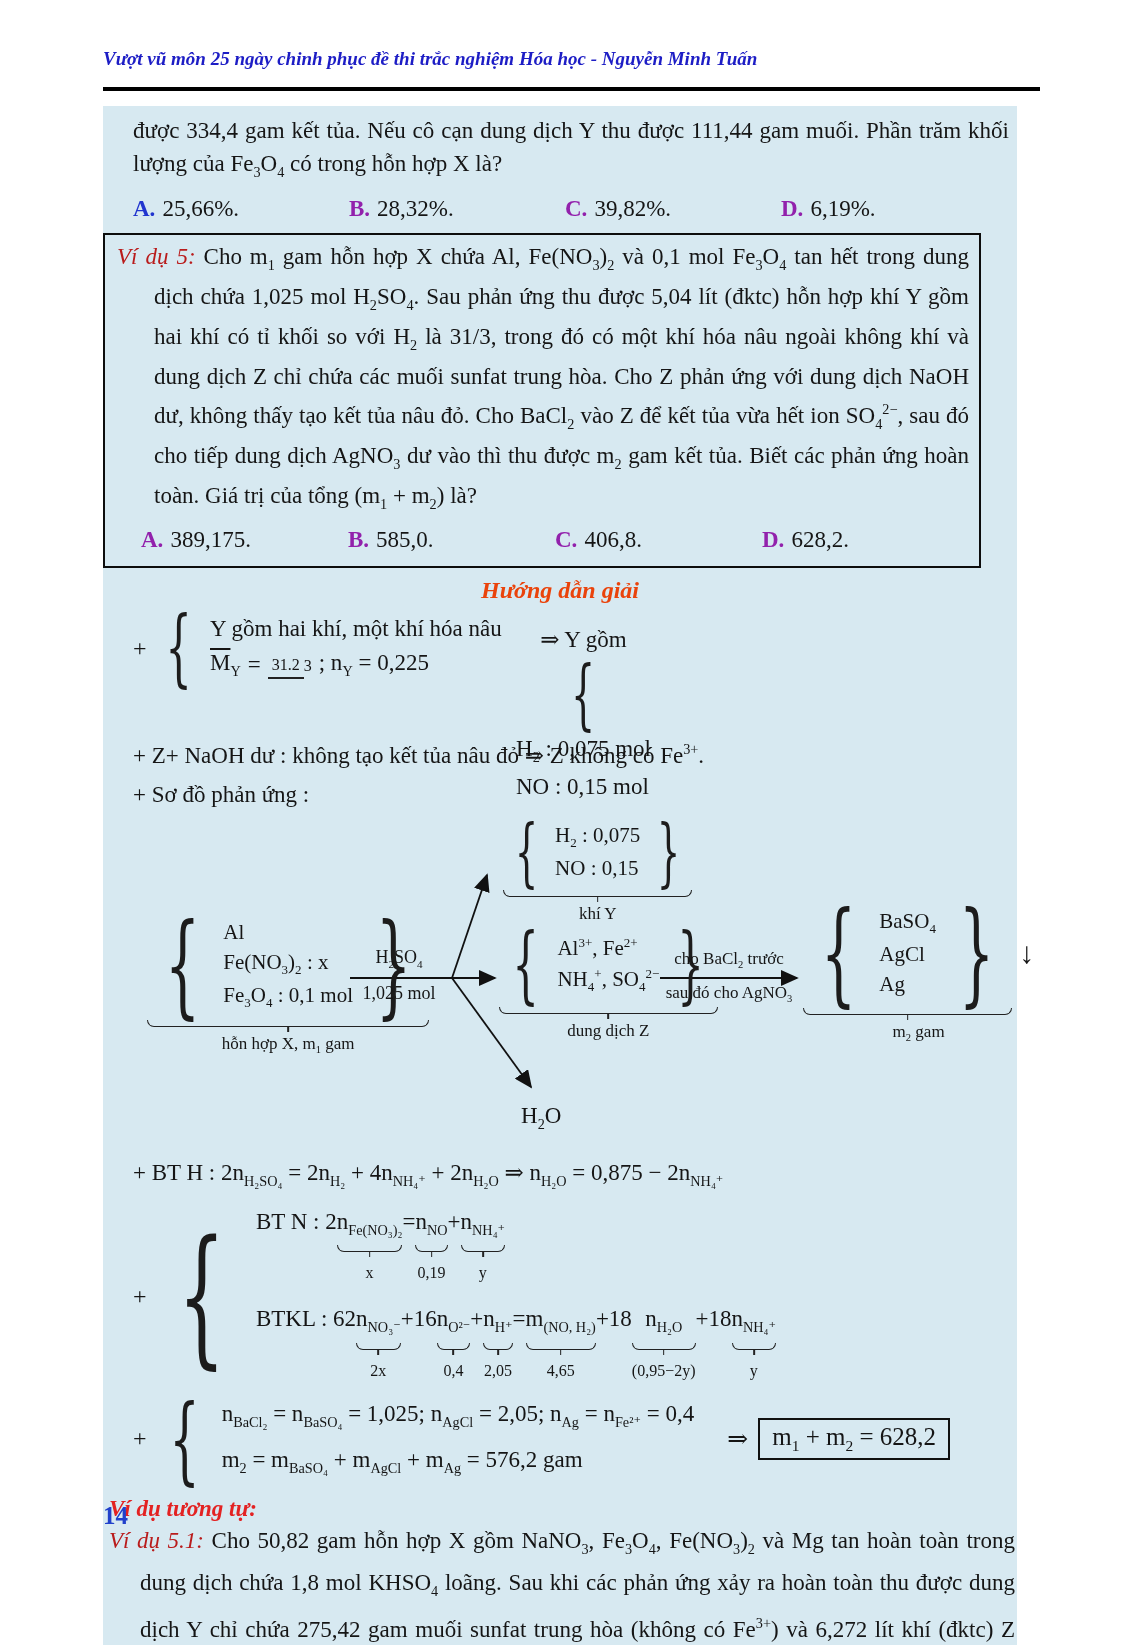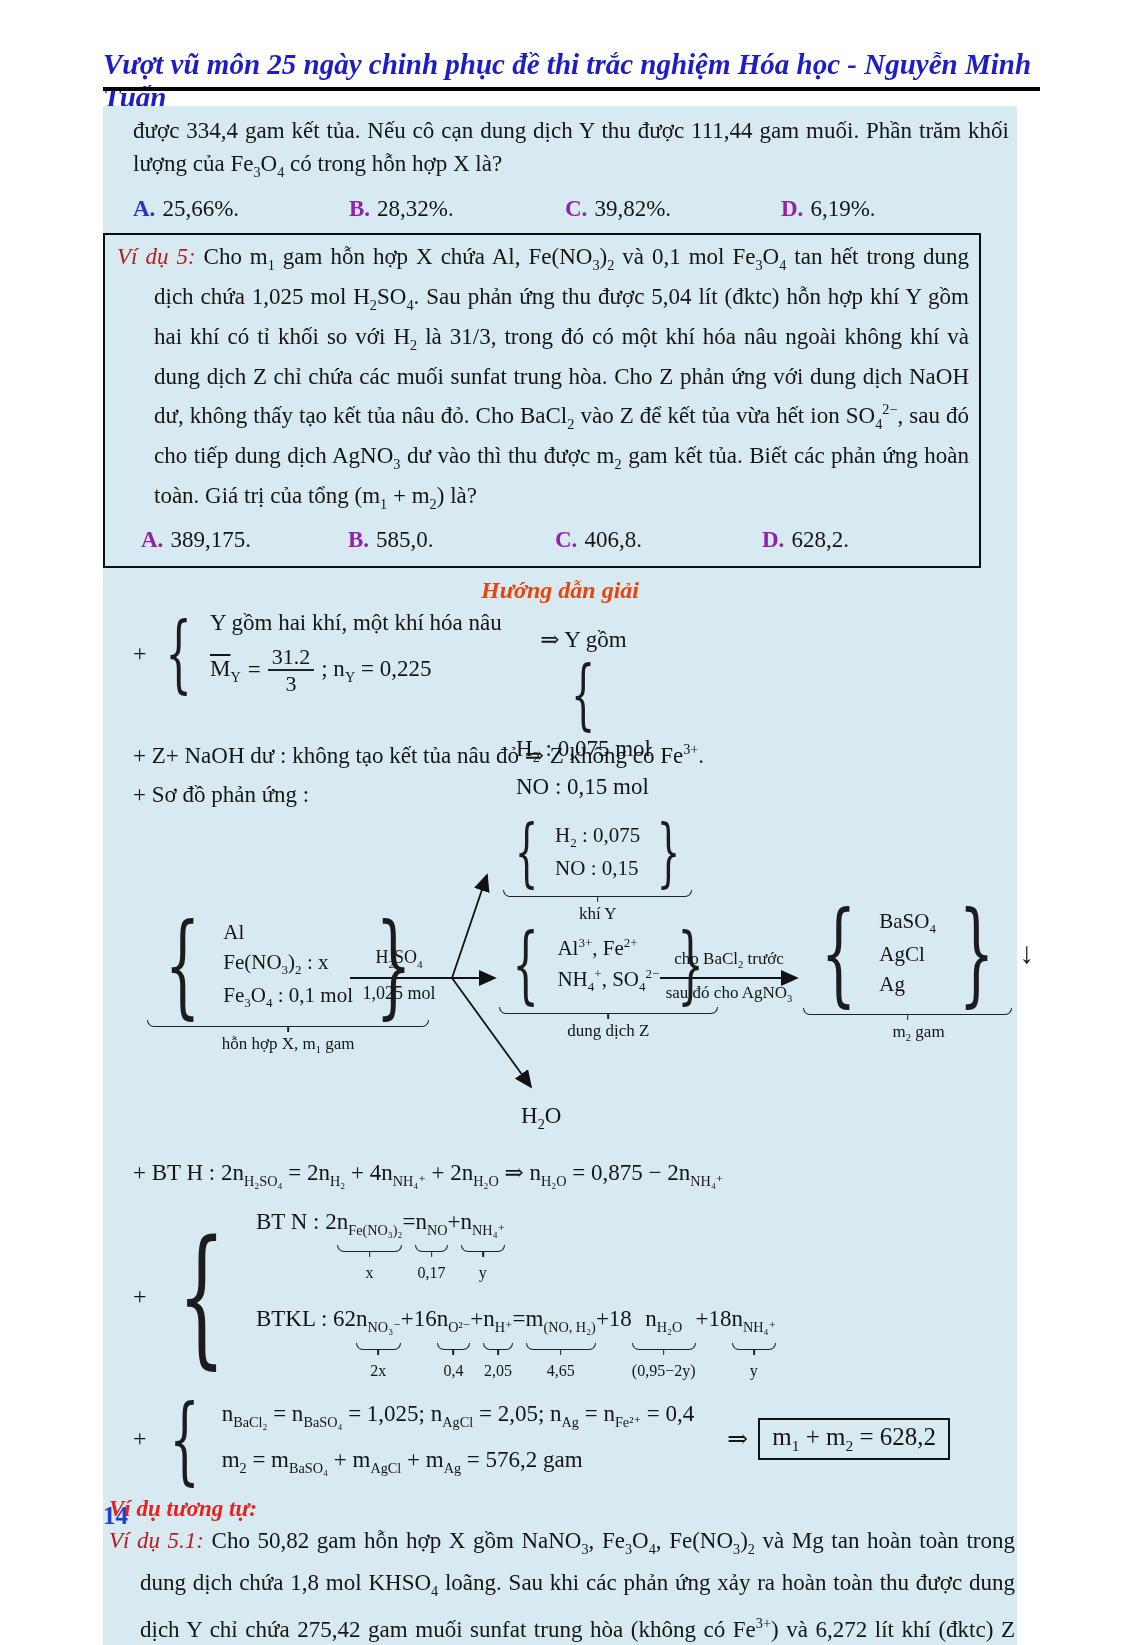--- a/index.html
+++ b/index.html
@@ -1,18 +1,18 @@
 <!DOCTYPE html>
 <html><head>
 <meta charset="utf-8">
 <style>
   html,body{margin:0;padding:0}
   body{width:1136px;height:1645px;background:#ffffff;position:relative;overflow:hidden;
        font-family:"Liberation Serif","DejaVu Serif",serif;color:#151515;}
-  .header-title{position:absolute;left:103px;top:48px;width:937px;font-size:29px;
+  .header-title{position:absolute;left:103px;top:48px;width:937px;font-size:19px;
        font-weight:bold;font-style:italic;color:#1d1dc5;}
   .header-rule{position:absolute;left:103px;top:87px;width:937px;height:0;border-top:4px solid #000;}
   .content{position:absolute;left:103px;top:106px;width:914px;background:#d7e9f1;padding-bottom:8px;}
   .block1{padding:8px 8px 0 30px;font-size:23px;line-height:33px;text-align:justify;}
   .answers{display:flex;padding:4px 0 8px 30px;font-size:23px;line-height:32px;}
   .ans{width:216px;white-space:nowrap;}
   .ans-l{font-weight:bold;color:#9221ac;margin-right:7px;}
   .ans-l.blue{color:#2135cf;}
   .exbox{border:2.5px solid #0d0d0d;margin-right:36px;padding:6px 10px 2px 12px;}
   .ex-par{font-size:23px;line-height:32.5px;text-align:justify;padding-left:37px;text-indent:-37px;}
@@ -21,21 +21,21 @@
   .sol-heading{text-align:center;font-size:24px;font-weight:bold;font-style:italic;color:#ea430b;padding:9px 0 2px;}
   .plus{font-size:24px;}
   .brace{font-family:"DejaVu Serif",serif;display:inline-block;transform:scaleX(0.5);line-height:0.9;color:#1c1c1c;font-weight:400;}
   sub{font-size:0.62em;}
   sup{font-size:0.62em;}
   .s1{position:relative;margin:4px 0 0 30px;font-size:23px;min-height:116px;}
   .s1-left{display:flex;align-items:center;gap:5px;}
   .s1-rows{display:flex;flex-direction:column;gap:8px;}
   .mline{display:flex;align-items:center;gap:7px;}
   .ov{text-decoration:overline;}
-  .frac{display:inline-flex;flex-direction:column;align-items:center;font-size:22px;line-height:25px;}
+  .frac{display:inline-flex;flex-direction:row;align-items:center;font-size:16px;line-height:25px;}
   .frac-num{border-bottom:2px solid #222;padding:0 4px;}
   .s1-right{position:absolute;left:383px;top:16px;display:flex;align-items:center;gap:7px;font-size:23px;flex-direction:column;}
   .case-rows{display:flex;flex-direction:column;gap:9px;}
   .line{margin:7px 0 0 30px;font-size:23px;line-height:32px;}
   .diagram{position:relative;height:330px;margin-top:4px;font-size:21px;}
   .diagram svg{position:absolute;left:0;top:0;}
   .grp{position:absolute;display:flex;flex-direction:column;align-items:center;}
   .grp-main{display:flex;align-items:center;position:relative;}
   .grp-rows{display:flex;flex-direction:column;gap:5px;padding:0 5px;white-space:nowrap;}
   .grp .ubrace{align-self:stretch;margin-top:4px;}
@@ -201,21 +201,21 @@
   <div class="bth">+ BT H : 2n<sub>H₂SO₄</sub> = 2n<sub>H₂</sub> + 4n<sub>NH₄⁺</sub> + 2n<sub>H₂O</sub> ⇒ n<sub>H₂O</sub> = 0,875 − 2n<sub>NH₄⁺</sub></div>
 
   <div class="sys">
     <span class="plus">+</span>
     <span class="brace" style="font-size:150px;">{</span>
     <div class="sys-rows">
       <div class="eqrow">
         <span>BT N : 2</span>
         <span class="ubterm"><span class="ubtext">n<sub>Fe(NO₃)₂</sub></span><span class="ubrace"></span><span class="ublabel">x</span></span>
         <span>=</span>
-        <span class="ubterm"><span class="ubtext">n<sub>NO</sub></span><span class="ubrace"></span><span class="ublabel">0,17</span></span>
+        <span class="ubterm"><span class="ubtext">n<sub>NO</sub></span><span class="ubrace"></span><span class="ublabel">0,19</span></span>
         <span>+</span>
         <span class="ubterm"><span class="ubtext">n<sub>NH₄⁺</sub></span><span class="ubrace"></span><span class="ublabel">y</span></span>
       </div>
       <div class="eqrow">
         <span>BTKL : 62</span>
         <span class="ubterm"><span class="ubtext">n<sub>NO₃⁻</sub></span><span class="ubrace"></span><span class="ublabel">2x</span></span>
         <span>+16</span>
         <span class="ubterm"><span class="ubtext">n<sub>O²⁻</sub></span><span class="ubrace"></span><span class="ublabel">0,4</span></span>
         <span>+</span>
         <span class="ubterm"><span class="ubtext">n<sub>H⁺</sub></span><span class="ubrace"></span><span class="ublabel">2,05</span></span>

